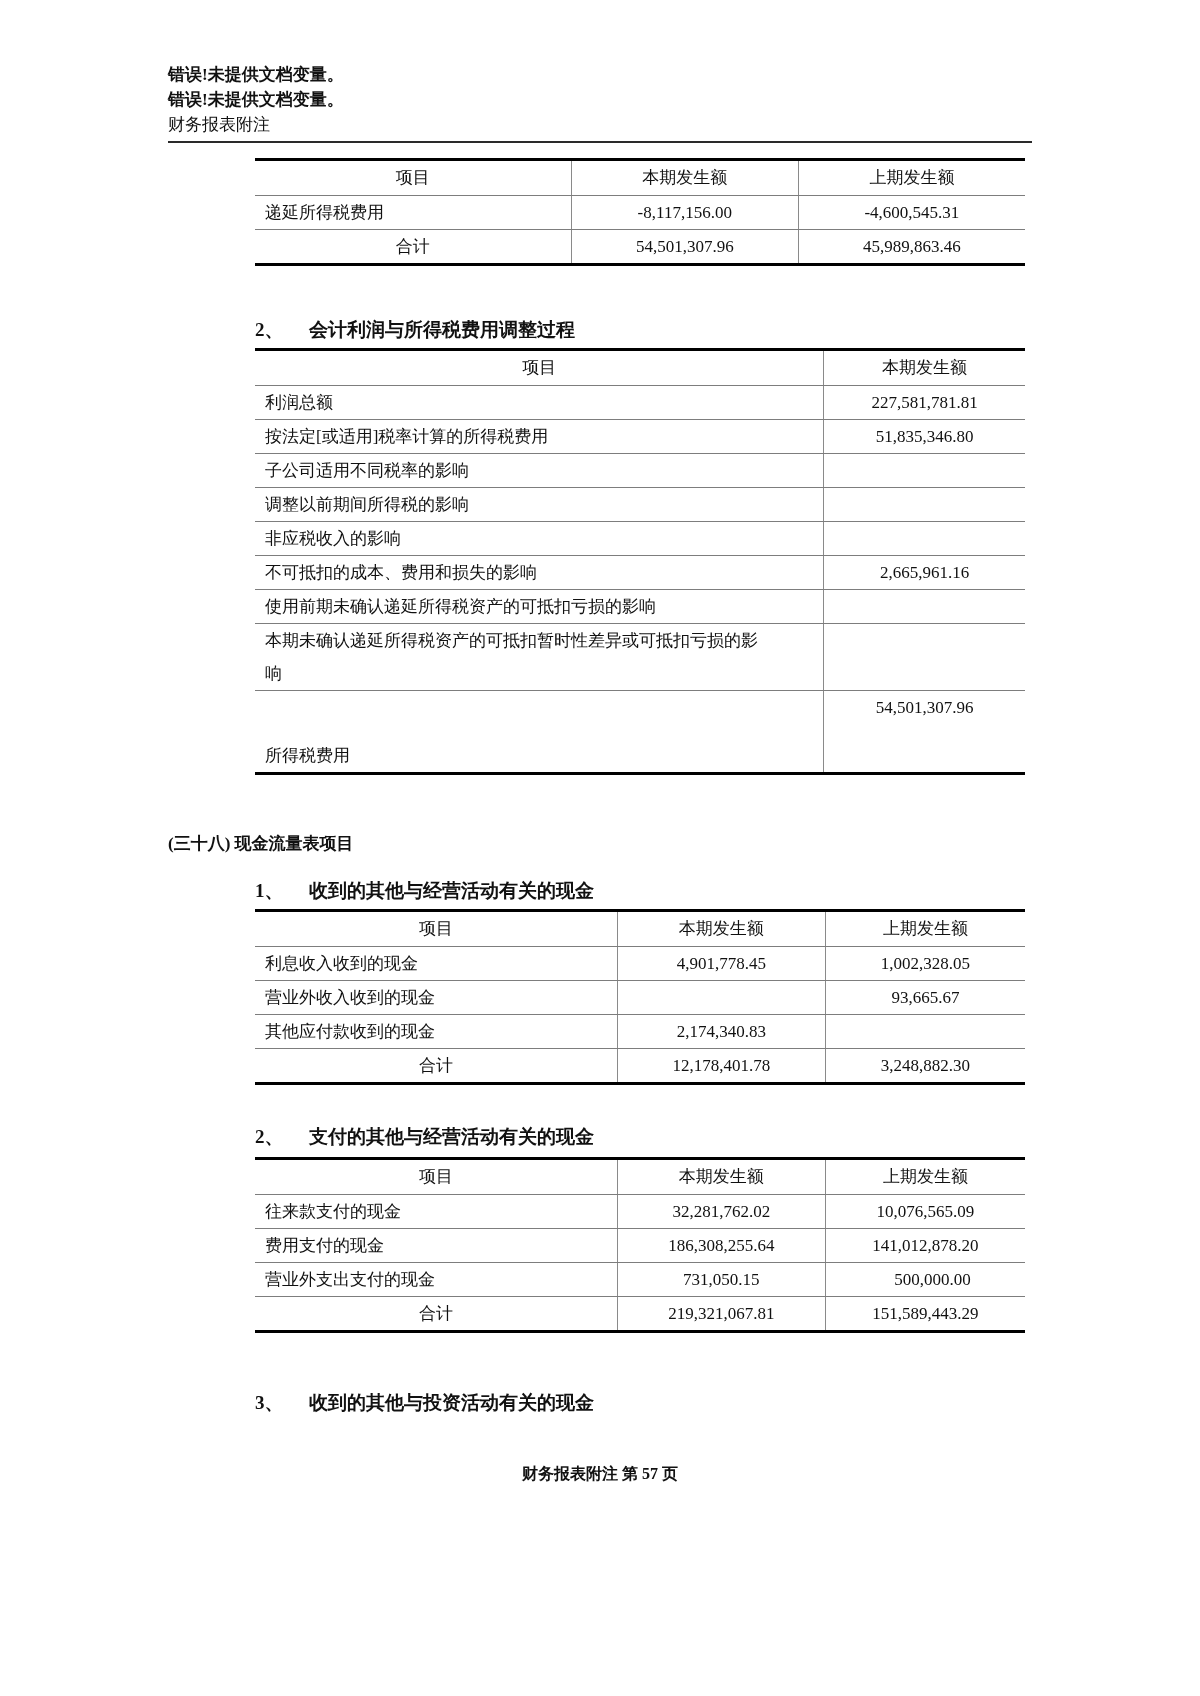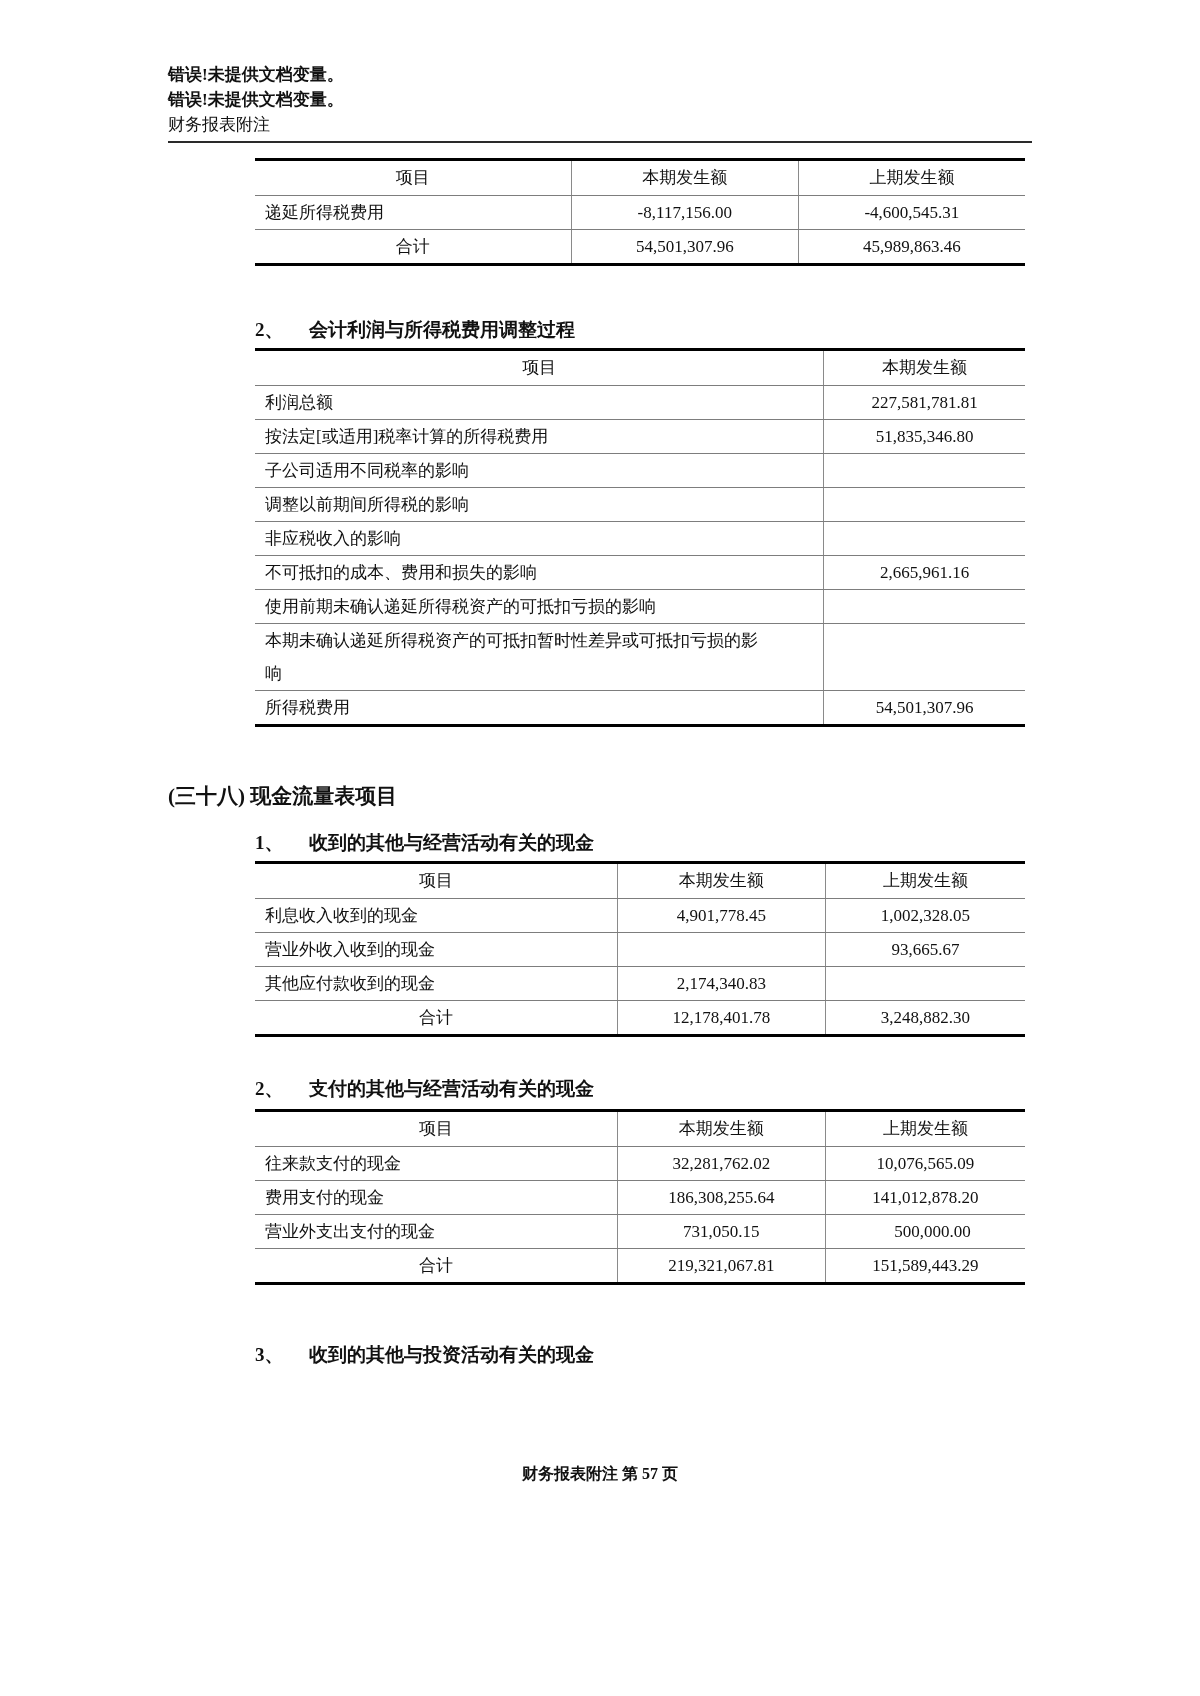--- a/index.html
+++ b/index.html
@@ -21,21 +21,21 @@
   .tcell{box-sizing:border-box;font-size:17px;line-height:33px;padding:0 10px;}
   .tcell + .tcell{border-left:1px solid #8a8a8a;}
   .thead .tcell{text-align:center;line-height:34px;}
   .tlabel{text-align:left;white-space:pre-line;}
   .tlabel.center{text-align:center;}
   .tnum{text-align:center;font-variant-numeric:tabular-nums;}
 
   
   .num-heading{display:flex;font-weight:bold;font-size:19px;line-height:24px;margin-left:87px;}
   .num-heading .no{width:54px;flex:0 0 54px;}
-  .big-heading{font-weight:bold;font-size:21px;line-height:26px;}
+  .big-heading{font-weight:bold;font-size:17px;line-height:26px;}
 
   
   .mt-table-a{margin-top:15px;}
   .mt-h2{margin-top:52px;margin-bottom:6px;}
   .mt-sec38{margin-top:56px;}
   .mt-h1cf{margin-top:22px;margin-bottom:6px;}
   .mt-h2cf{margin-top:40px;margin-bottom:8px;}
   .mt-h3cf{margin-top:58px;}
 
   .page-footer{position:absolute;top:1464px;left:168px;width:864px;text-align:center;
@@ -108,21 +108,21 @@
         <div class="trow">
           <div class="tcell tlabel" style="width: 73.8%;">使用前期未确认递延所得税资产的可抵扣亏损的影响</div>
           <div class="tcell tnum" style="width: 26.2%;"></div>
         </div>
         <div class="trow">
           <div class="tcell tlabel" style="width: 73.8%;">本期未确认递延所得税资产的可抵扣暂时性差异或可抵扣亏损的影
 响</div>
           <div class="tcell tnum" style="width: 26.2%;"></div>
         </div>
         <div class="trow">
-          <div class="tcell tlabel" style="width: 73.8%;">所得税费用</div>
+          <div class="tcell tlabel" style="width: 73.8%; margin-top: 48px;">所得税费用</div>
           <div class="tcell tnum" style="width: 26.2%;">54,501,307.96</div>
         </div>
       </div>
 
     <div class="big-heading mt-sec38">(三十八) 现金流量表项目</div>
 
     <div class="num-heading mt-h1cf">
       <span class="no">1、</span>
       <span>收到的其他与经营活动有关的现金</span>
     </div>

